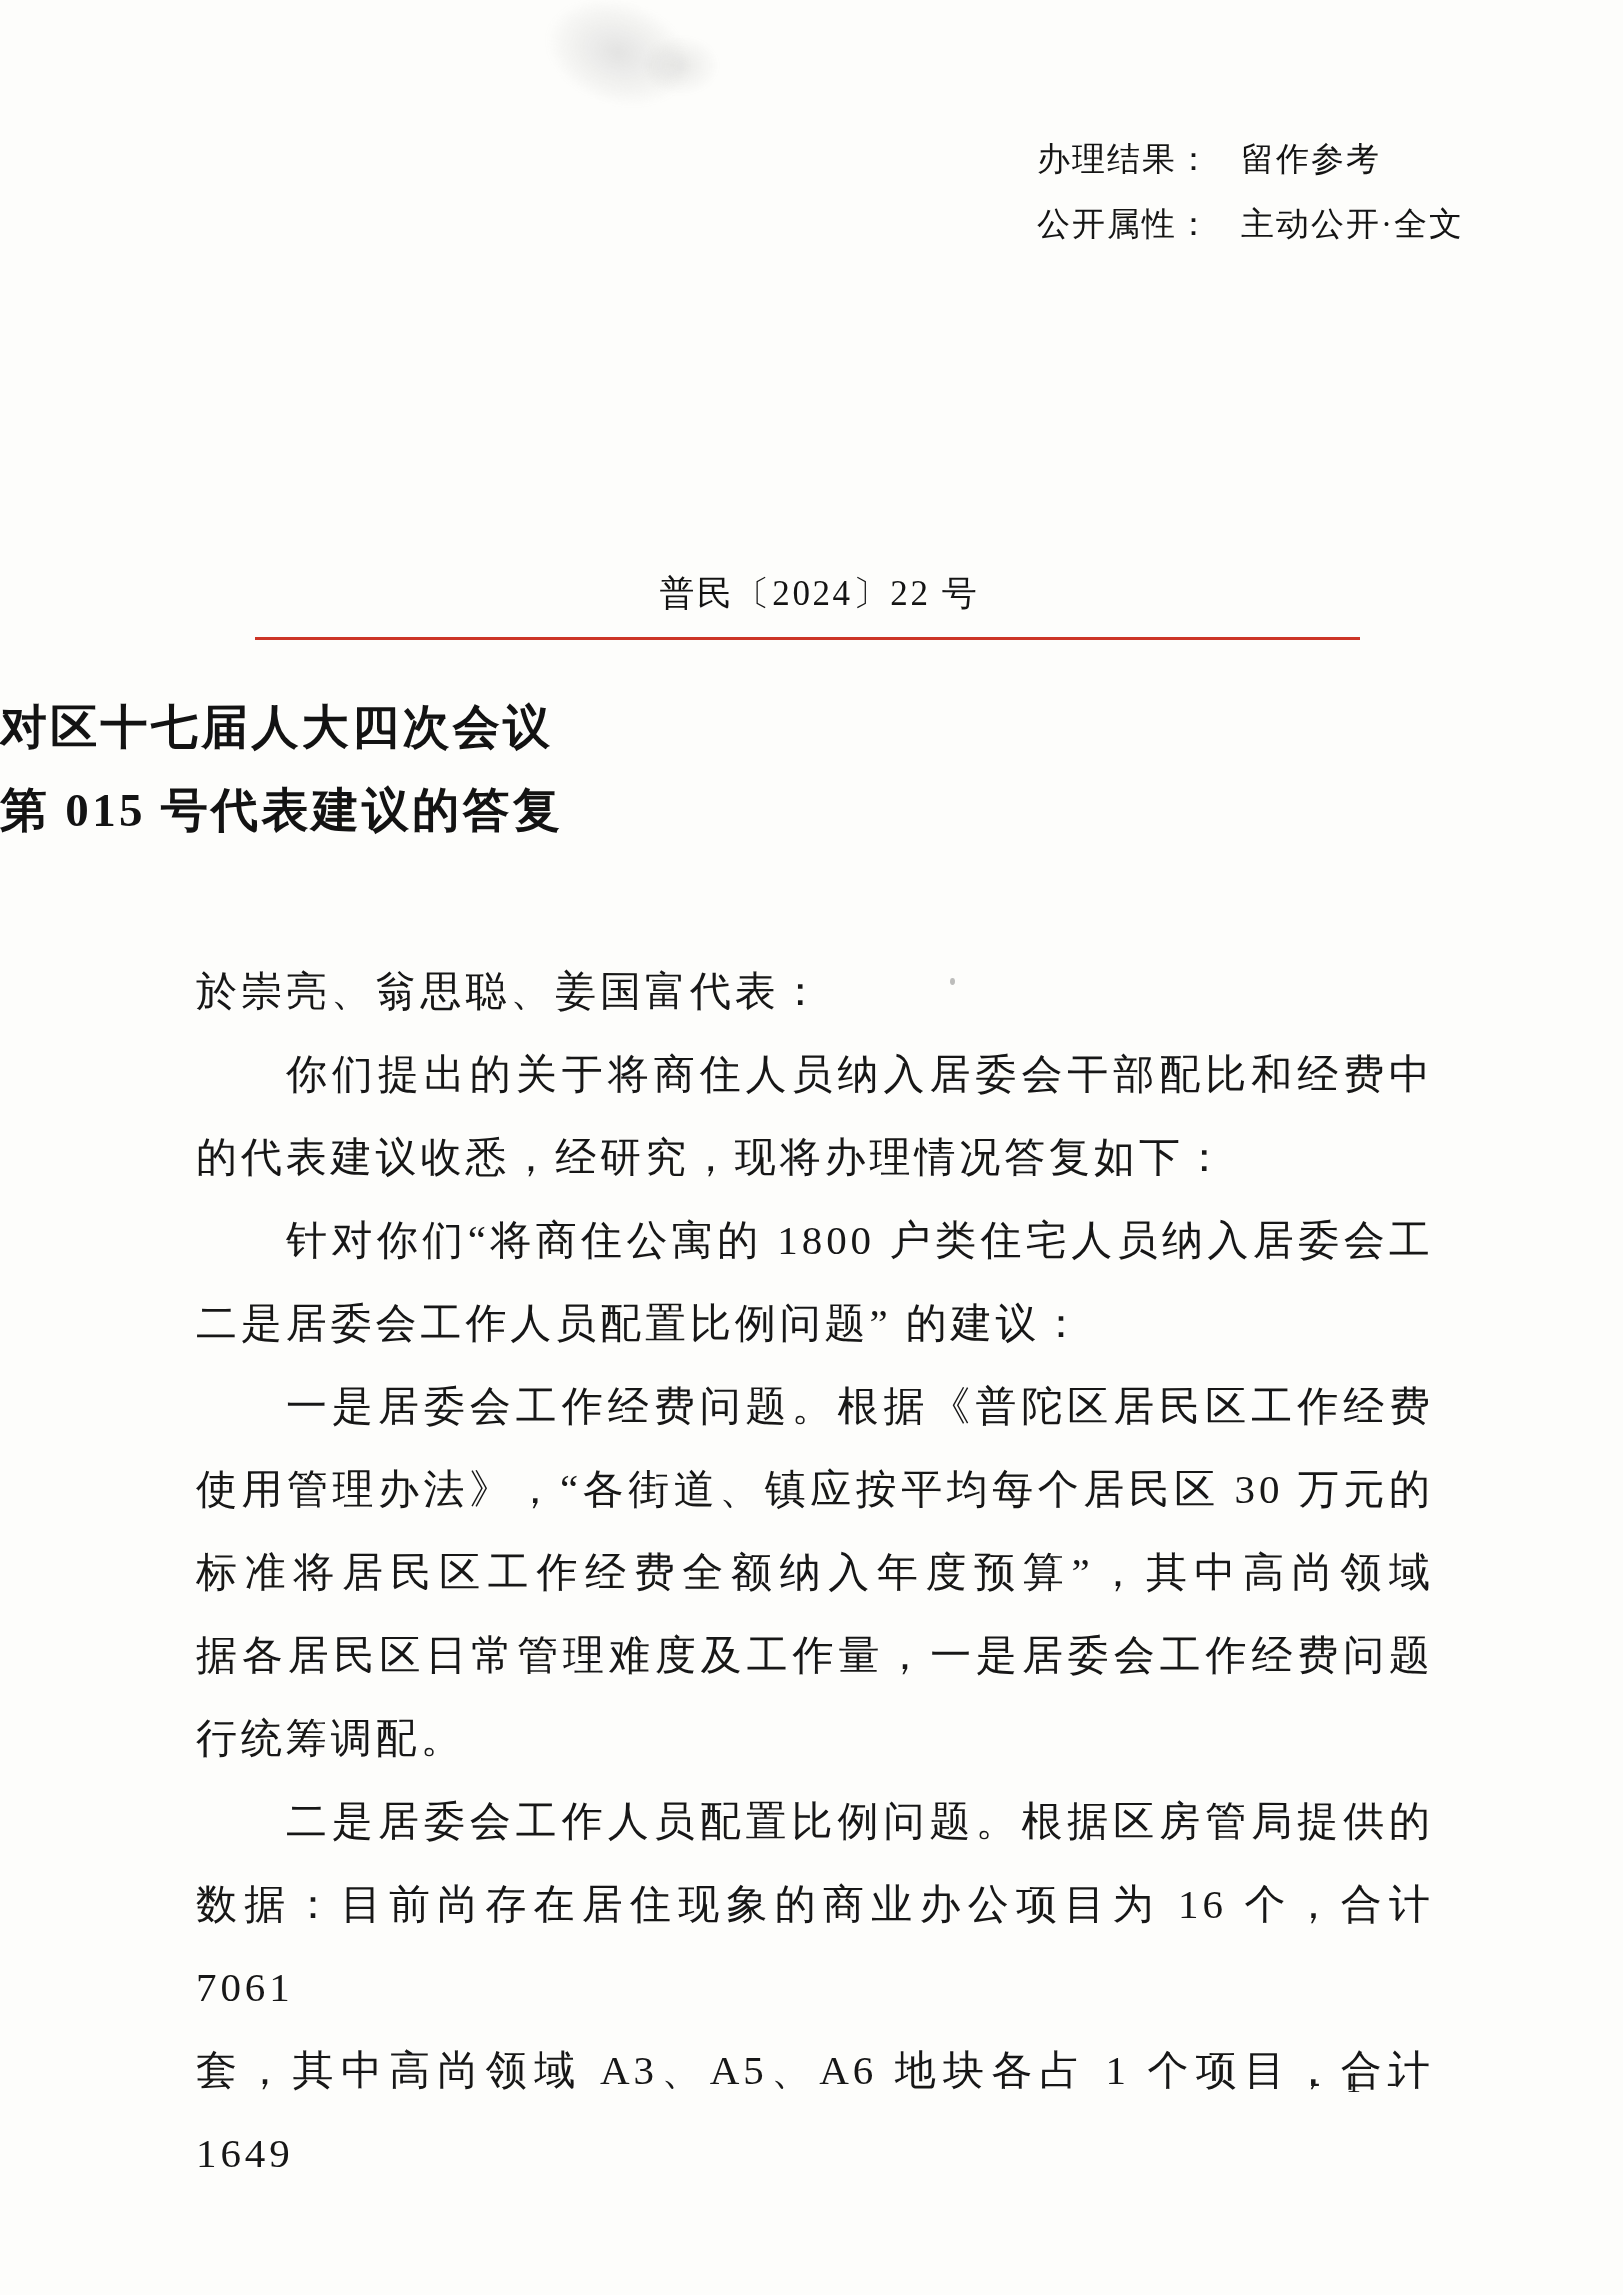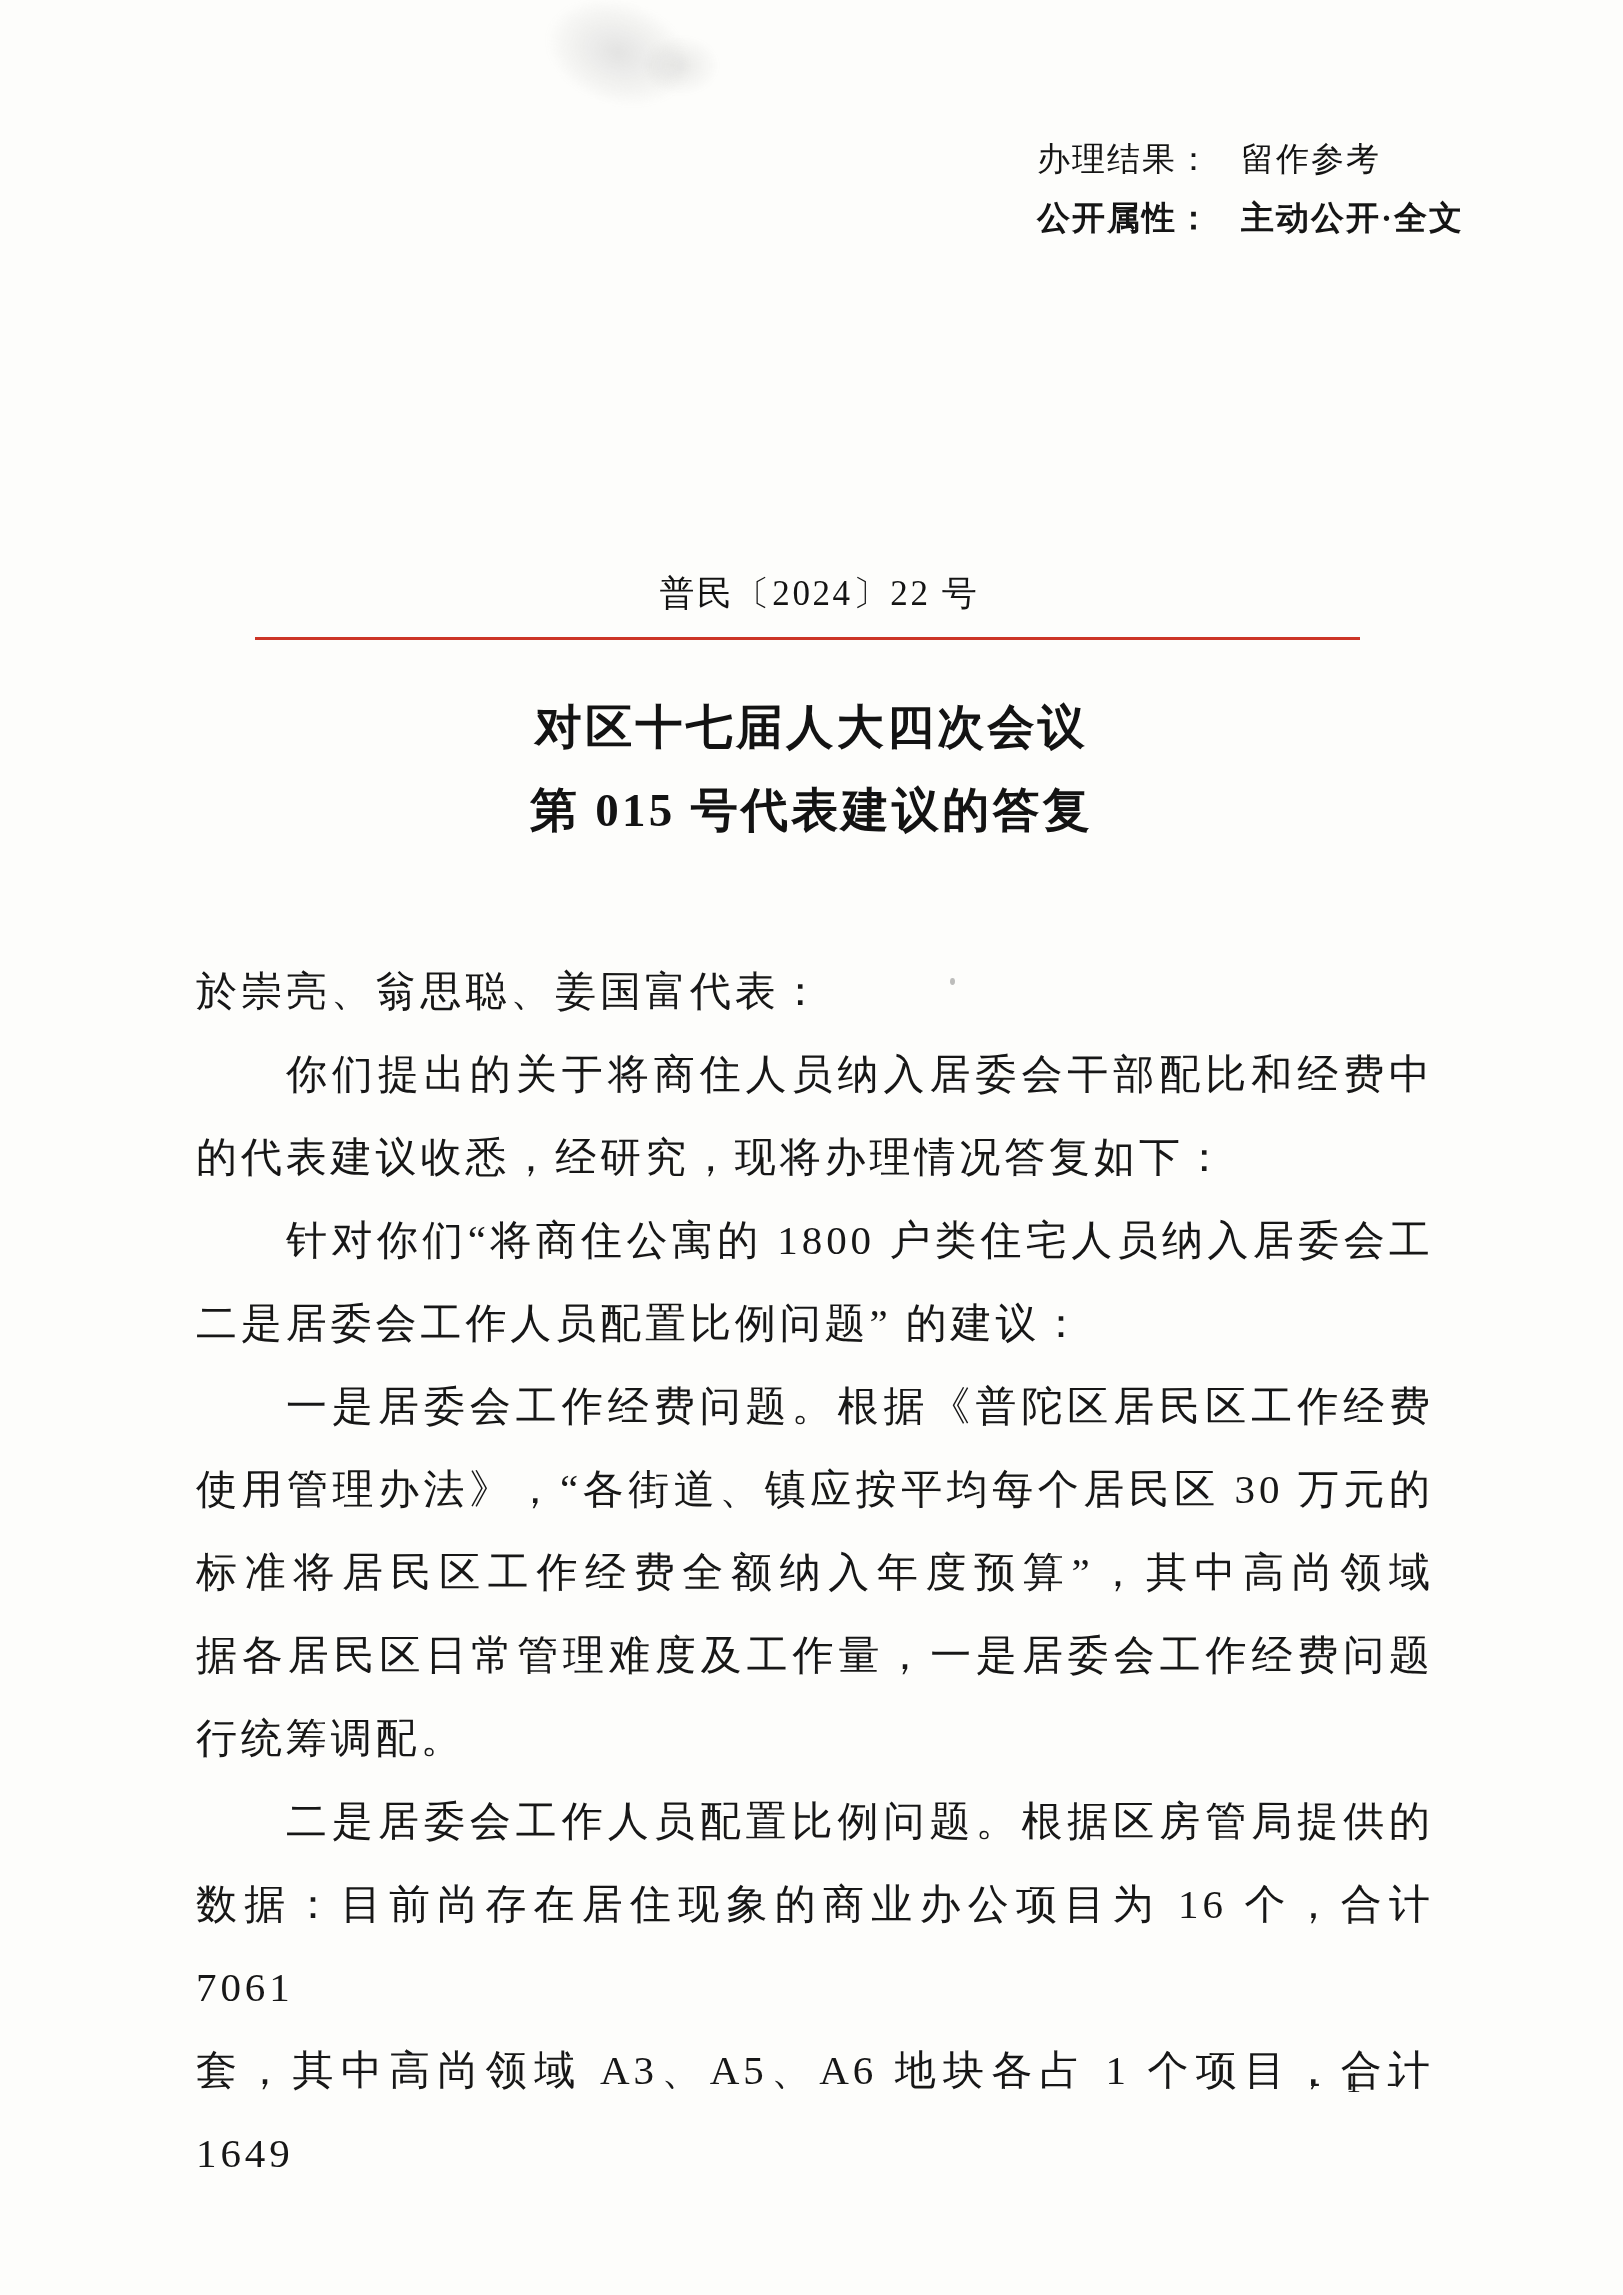--- a/index.html
+++ b/index.html
@@ -32,21 +32,21 @@
   .speck-a {
     position: absolute; left: 950px; top: 978px; width: 5.2px; height: 7.2px;
     background: rgba(70,70,70,0.35); border-radius: 50%; filter: blur(0.7px);
   }
   
   .annotations {
     position: absolute; left: 1037px; top: 140px;
     font-size: 33px; line-height: 39px; letter-spacing: 2px;
     color: #151515; white-space: nowrap;
   }
-  .ann-line + .ann-line { margin-top: 20px; font-weight: bold; }
+  .ann-line + .ann-line { margin-top: 26px; }
   .ann-value { margin-left: 29px; }
   
   .agency {
     position: absolute; top: 367px; left: 0; width: 100%;
     text-align: center;
     font-size: 95px; line-height: 98px; font-weight: bold;
     letter-spacing: 17px; text-indent: 17px;
     white-space: nowrap;
   }
   .docnum {
@@ -55,21 +55,21 @@
     font-size: 35px; line-height: 43px; letter-spacing: 2.6px;
     color: #141414; white-space: nowrap; padding-left: 8px;
   }
   .rule {
     position: absolute; top: 637px; left: 255px;
     width: 1105px; height: 3.3px;
   }
   
   .title-block {
     position: absolute; top: 702px; left: 0; width: 100%;
-    text-align: center; font-weight: bold;
+    text-align: left; font-weight: bold;
     font-size: 47px; line-height: 51px; letter-spacing: 3.3px;
     color: #131313; white-space: nowrap;
   }
   .title-line2 { margin-top: 32px; }
   
   .body-block {
     position: absolute; left: 196px; top: 950px; width: 1238px;
     font-size: 41px; line-height: 83px; letter-spacing: 3.9px;
     color: #171717;
   }

